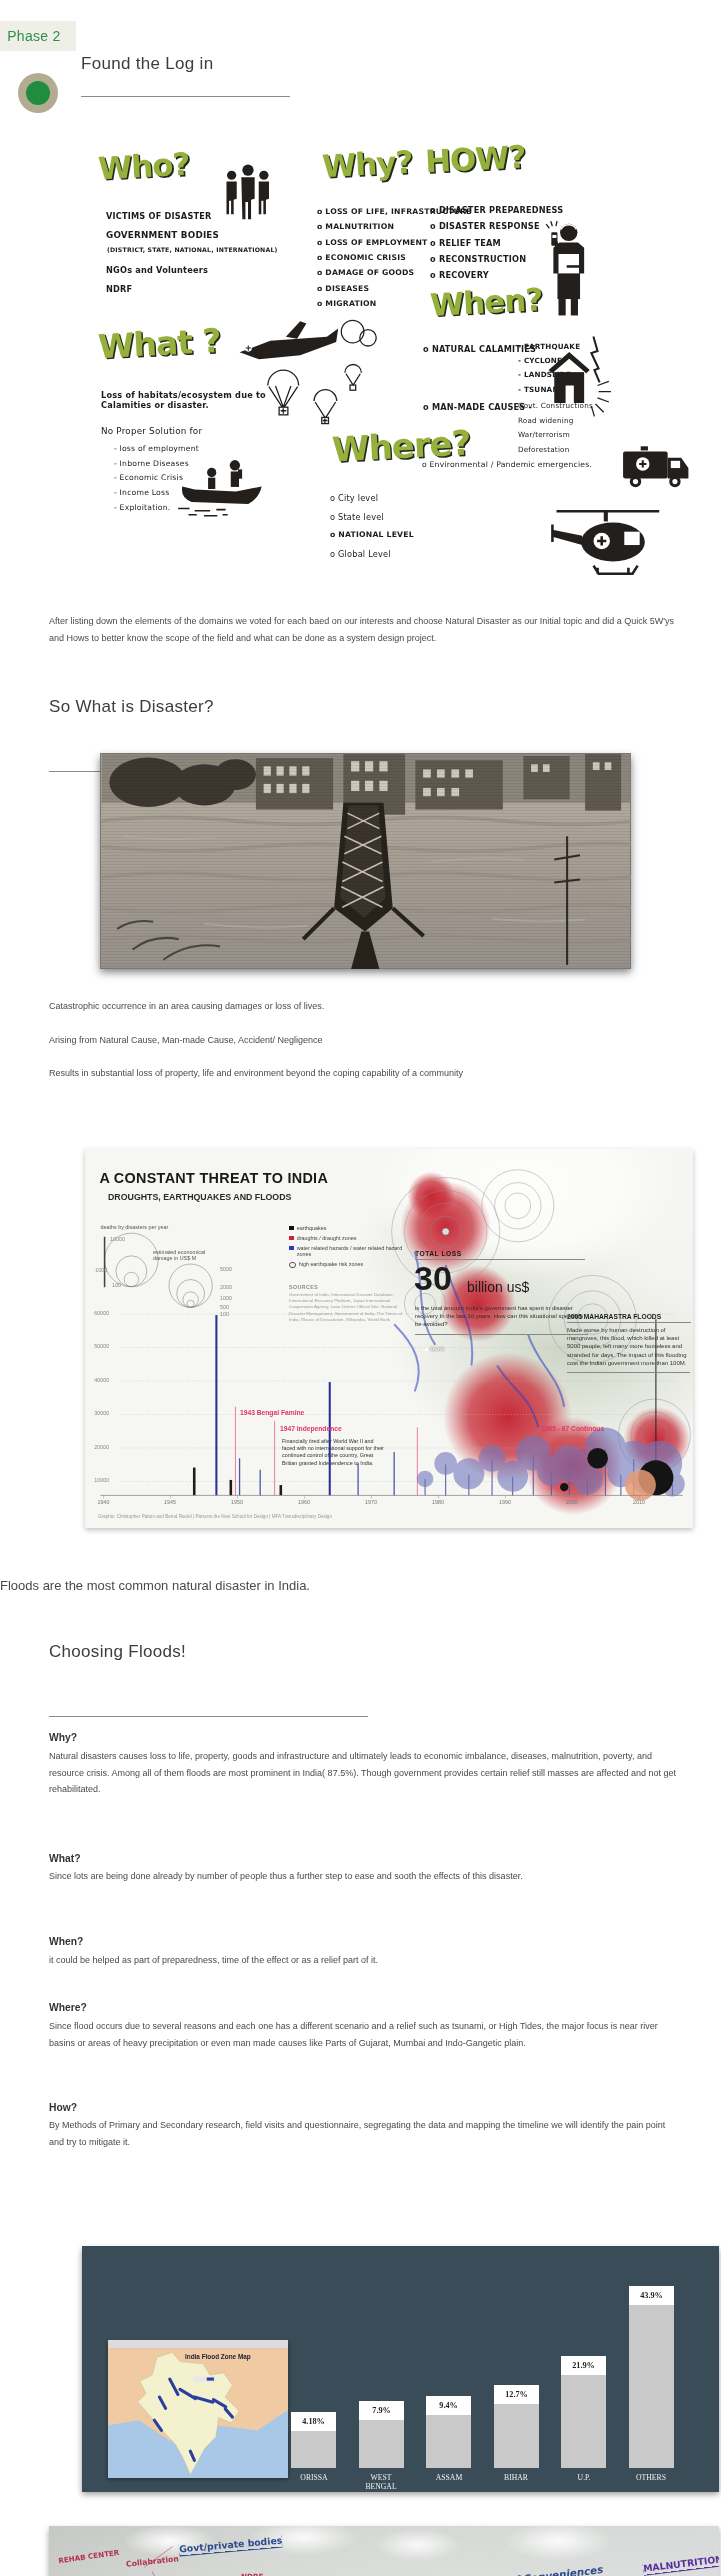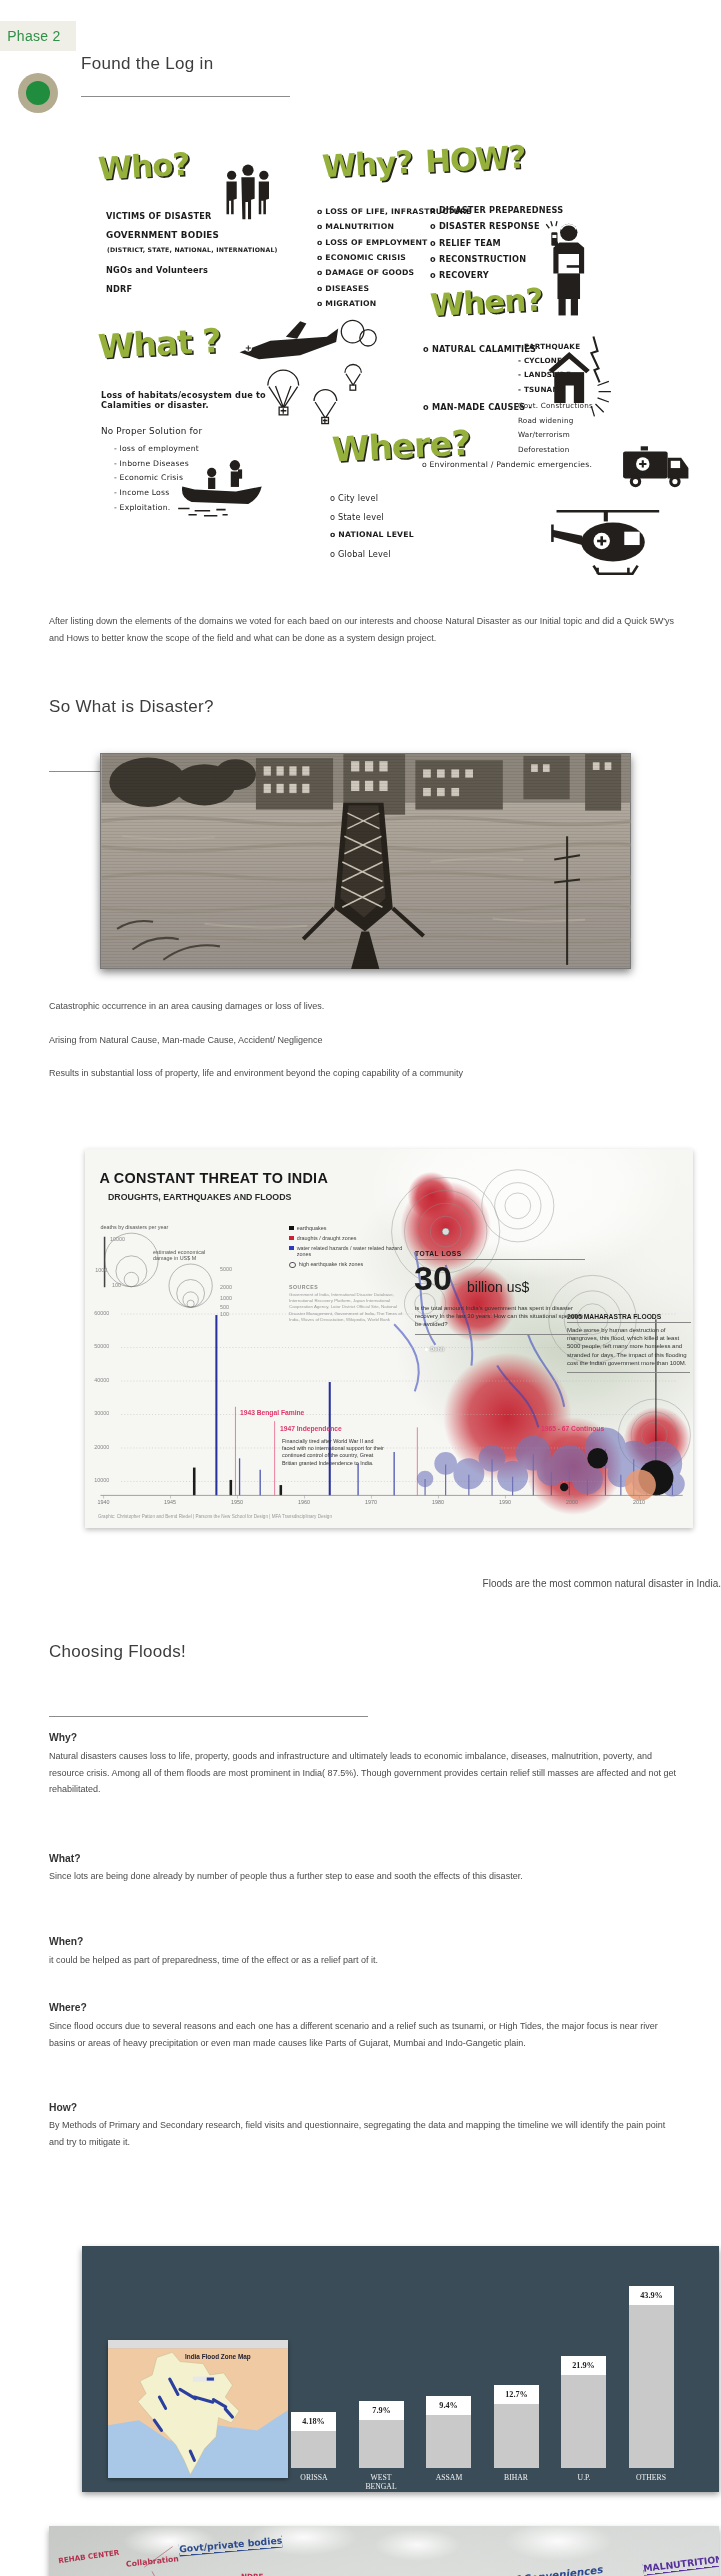--- a/index.html
+++ b/index.html
@@ -8,21 +8,21 @@
   .abs{position:absolute;}
   
   .phase-badge{left:0;top:20.6px;width:76px;height:30px;background:#efeee7;display:flex;align-items:center;padding-left:7.2px;box-sizing:border-box;}
   .phase-badge span{color:#2f9048;font-size:14px;letter-spacing:0.3px;}
   .tl-node-outer{left:17.5px;top:73px;width:40px;height:40px;border-radius:50%;background:#b4ac90;}
   .tl-node-inner{left:26px;top:81px;width:24px;height:24px;border-radius:50%;background:#1f8c3e;}
   .h1{font-size:17px;color:#3d3d3d;letter-spacing:0.3px;}
   .rule{height:1px;background:#8c8c8c;}
   .bodytext{font-size:9px;line-height:17px;color:#4a4a4a;}
   .qhead{font-size:10.3px;font-weight:700;color:#333;}
-  .caption{font-size:10px;color:#4a4a4a;text-align:right;width:100%;}
+  .caption{font-size:13px;color:#4a4a4a;text-align:left;width:100%;}
   
   .marker{font-family:"DejaVu Sans",sans-serif;font-weight:800;font-size:31px;letter-spacing:-1px;
           color:#95b13c;text-shadow:1.5px 1.5px 0 #26261e;transform:rotate(-3deg);white-space:nowrap;}
   .hand{font-family:"DejaVu Sans",sans-serif;font-weight:700;font-size:7.7px;color:#1c1c1c;letter-spacing:0.2px;white-space:pre-line;}
   .hand.sm{font-size:5.7px;font-weight:400;}
   .ink{fill:#221f1c;}
   
   .photo-bw{left:100px;top:753px;width:531px;height:216px;border:0.5px solid #777;box-sizing:border-box;
     background:linear-gradient(#b9b2a6,#a8a095 45%,#97908a);box-shadow:0 3.6px 8.2px rgba(0,0,0,.5);}
   .grain{position:absolute;inset:0;background:

